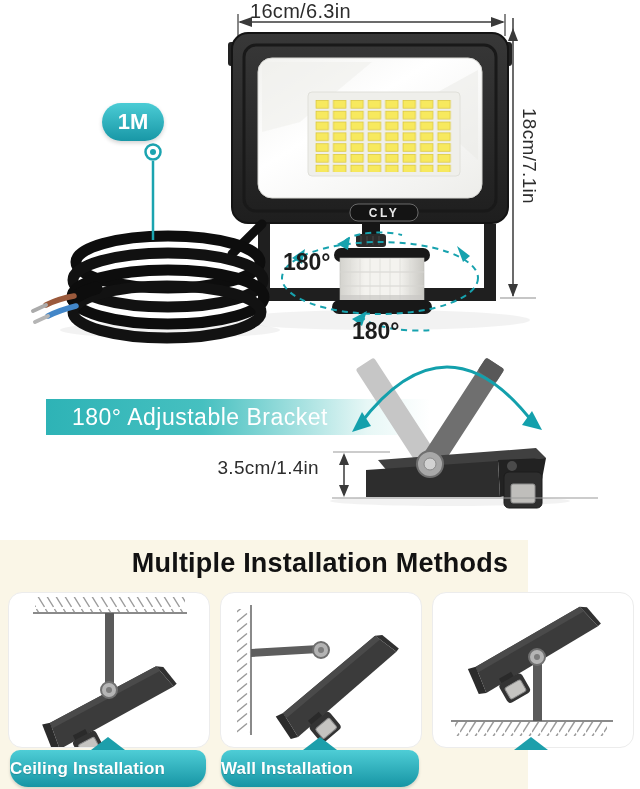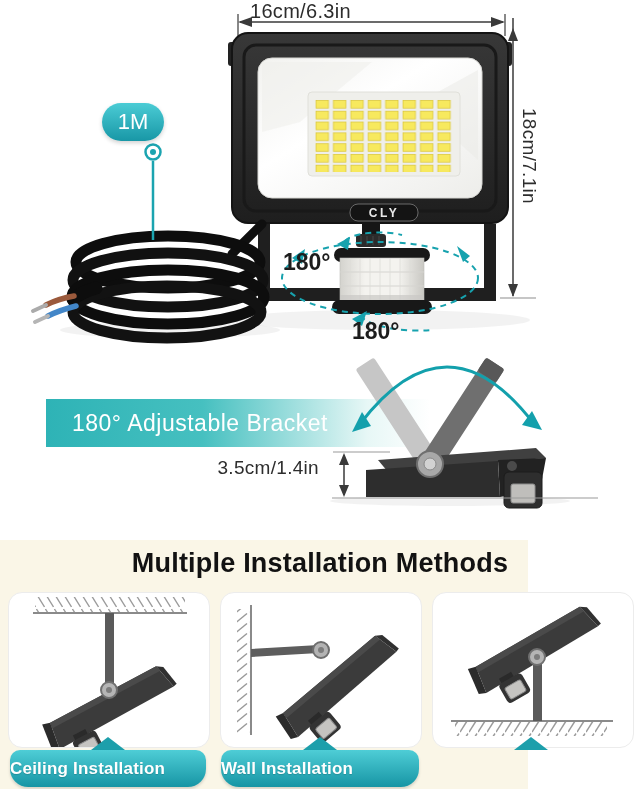--- a/index.html
+++ b/index.html
@@ -8,24 +8,24 @@
   .abs{position:absolute;}
   
   .dim-label{color:#2d2d2d;font-size:20px;font-weight:500;letter-spacing:.3px;}
   .dim-width{left:250px;top:0px;width:240px;z-index:3;}
   .dim-height{left:518px;top:108px;height:150px;writing-mode:vertical-rl;font-size:19px;z-index:3;}
   .deg-label{font-size:23px;font-weight:700;color:#1d1d1d;z-index:3;}
   .deg-left{left:283px;top:249px;}
   .deg-bottom{left:352px;top:318px;}
   .badge-1m{left:102px;top:103px;width:62px;height:38px;border-radius:20px;
             background:linear-gradient(180deg,#4bccd5 0%,#1897a6 100%);
-            color:#fff;font-size:22px;font-weight:400;text-align:center;line-height:38px;
+            color:#fff;font-size:22px;font-weight:700;text-align:center;line-height:38px;
             box-shadow:0 2px 4px rgba(0,0,0,.18);z-index:3;}
   
-  .banner{left:46px;top:399px;width:392px;height:48px;z-index:1;
+  .banner{left:46px;top:399px;width:392px;height:36px;z-index:1;
           background:linear-gradient(90deg,#2eb3b6 0%,#46c0c0 40%,rgba(186,233,229,.35) 82%,rgba(255,255,255,0) 98%);
           display:flex;align-items:center;}
   .banner span{color:#ffffff;font-size:23px;font-weight:500;letter-spacing:.5px;padding-left:26px;}
   .dim-bracket{left:204px;top:457px;width:115px;text-align:right;font-size:19px;z-index:3;}
   .gfx{left:0;top:0;z-index:2;pointer-events:none;}
   
   .bottom{left:0;top:540px;width:528px;height:249px;background:#faf6e7;z-index:2;}
   .heading{left:0;top:8px;width:640px;text-align:center;font-size:27px;font-weight:700;color:#121212;letter-spacing:.2px;}
   .card{top:52px;width:200px;height:154px;background:#ffffff;border:1px solid #ececec;border-radius:14px;}
   .card svg{display:block;}

